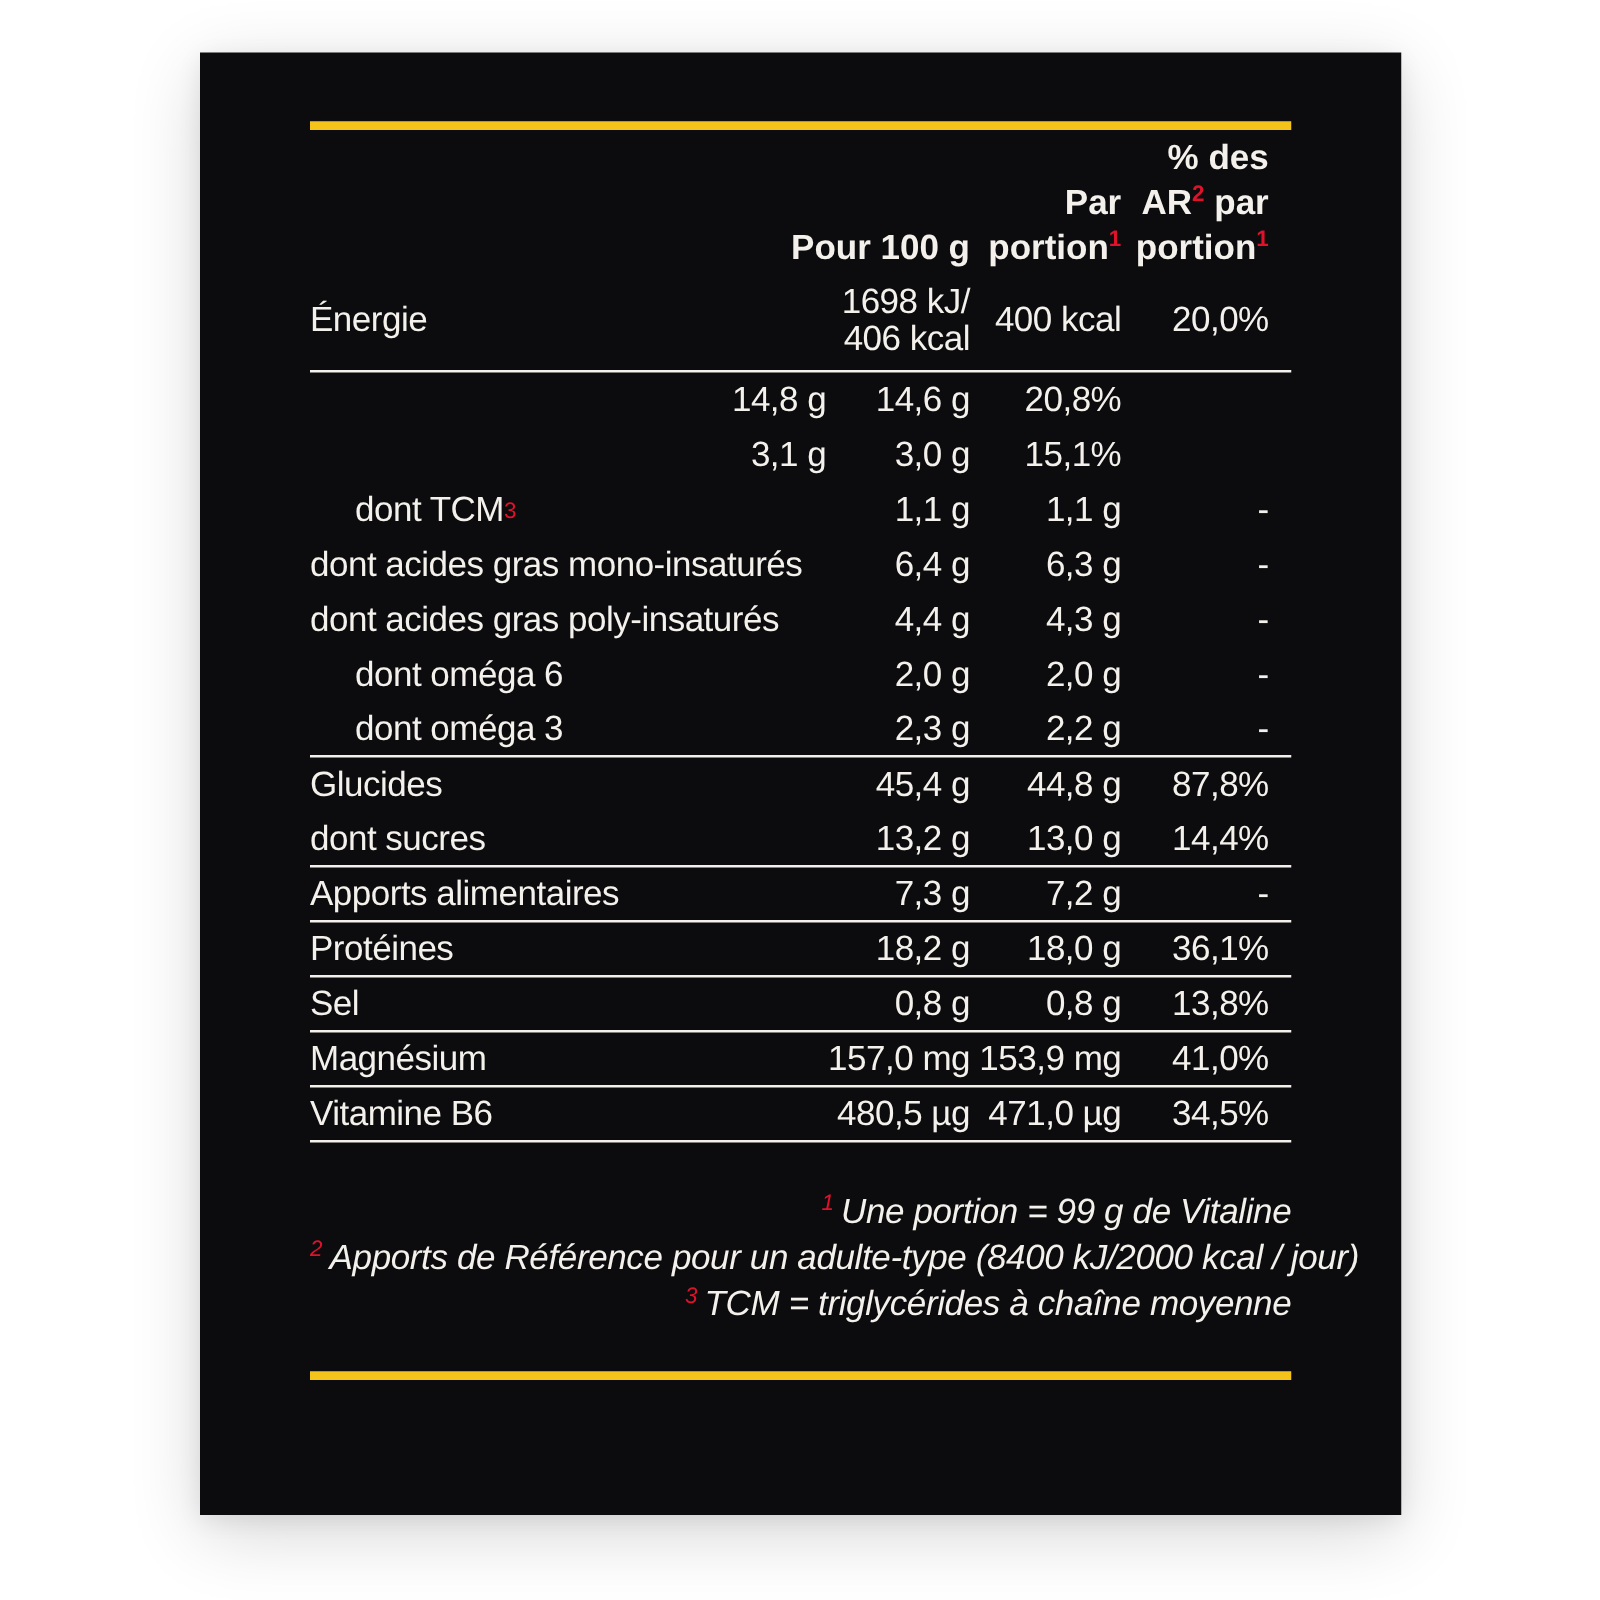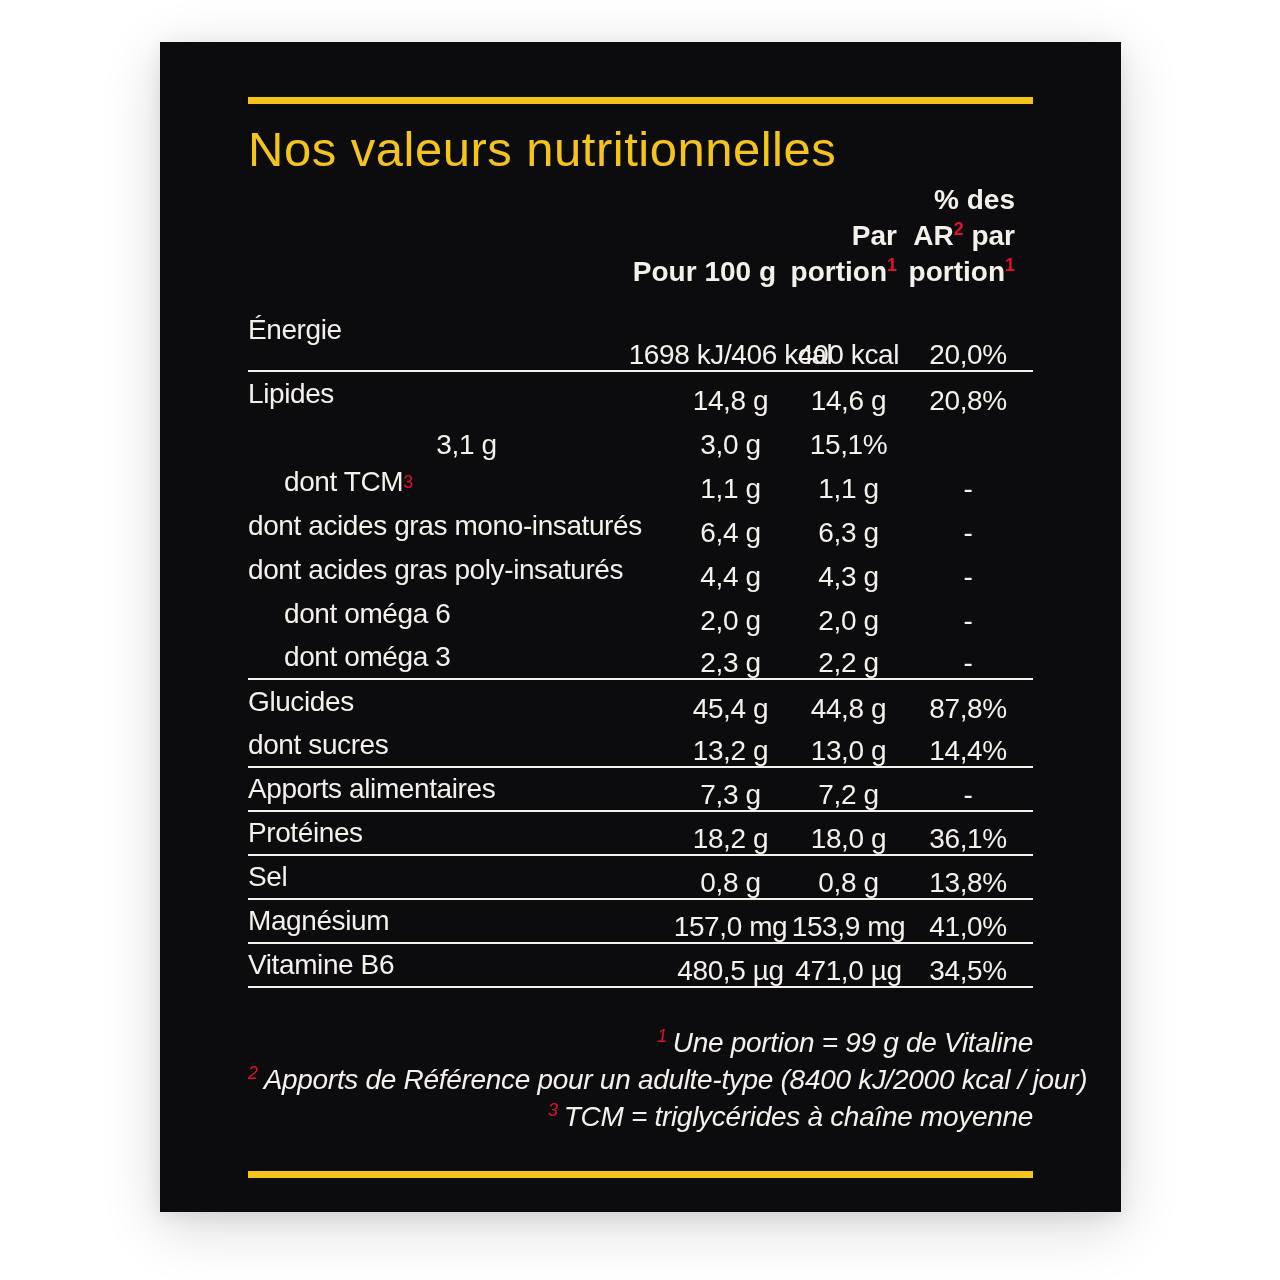--- a/index.html
+++ b/index.html
@@ -33,36 +33,35 @@
   .thead .hcell{display:flex;flex-direction:column;justify-content:flex-end;align-items:flex-end;white-space:nowrap;}
   .thead .hline{text-align:center;}
   sup.red{color:var(--red);font-size:0.64em;vertical-align:super;line-height:0;}
   .tbody{font-size:28px;letter-spacing:-0.4px;}
   .row{height:44px;align-items:center;text-align:center;}
   .row.tall{height:82px;}
   .row.ruled{border-bottom:2px solid var(--txt);}
   .cell{display:flex;align-items:center;white-space:nowrap;overflow:visible;}
   .cell.label{justify-content:flex-start;}
   .cell.label.indent{padding-left:36px;}
-  .cell.num{justify-content:flex-end;align-items:flex-end;line-height:30px;margin-left:24px;}
+  .cell.num{justify-content:flex-end;flex-direction:column;align-items:flex-end;line-height:30px;margin-left:24px;}
   .row .cell{height:100%;}
   .cell.num{justify-content:center;}
   .footnotes{margin-top:36px;font-size:28px;line-height:37px;font-style:italic;letter-spacing:-0.3px;}
   .footnote{text-align:right;white-space:nowrap;}
   .footnote sup.red{font-style:italic;margin-right:6px;}
 </style>
 </head>
 <body>
 
 <div class="page">
   <div class="card">
 
     <div class="rule rule-top"></div>
 
-    <h1 class="title">Nos valeurs nutritionnelles</h1>
 
     <div class="grid thead">
       <div class="hcell"></div>
       <div class="hcell">
         <div class="hline">Pour 100 g</div>
       </div>
       <div class="hcell">
         <div class="hline">Par</div>
         <div class="hline"><span>portion</span><sup class="red">1</sup></div>
       </div>
@@ -84,23 +83,20 @@
           </div>
     <div class="cell num c2">
             <div>400 kcal</div>
           </div>
     <div class="cell num c3">
             <div>20,0%</div>
           </div>
   </div>
 
   <div class="grid row">
-    <div class="cell label">
-            <span class="lbl">Lipides</span>
-          </div>
     <div class="cell num c1">
             <div>14,8 g</div>
           </div>
     <div class="cell num c2">
             <div>14,6 g</div>
           </div>
     <div class="cell num c3">
             <div>20,8%</div>
           </div>
   </div>

